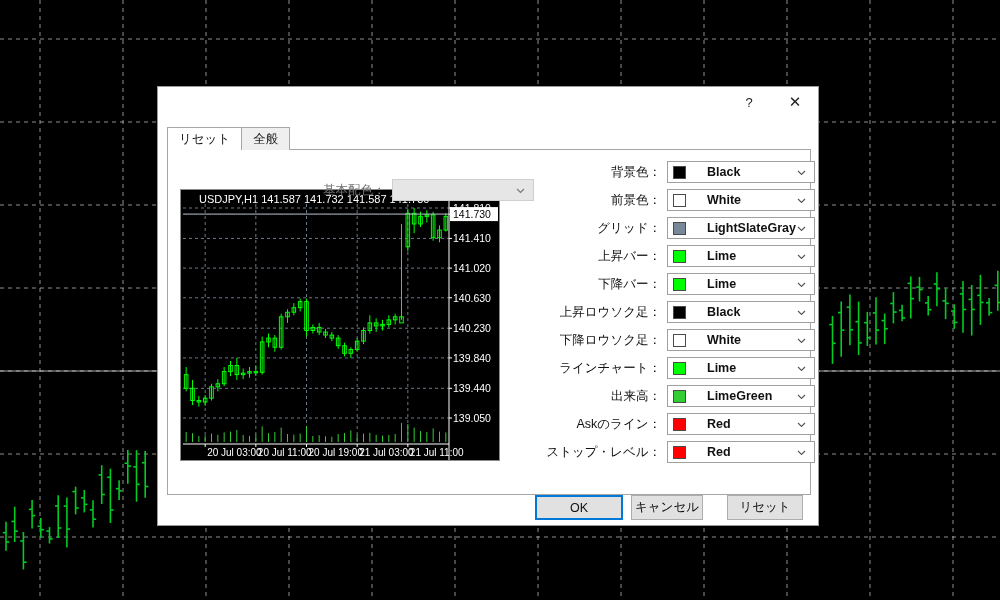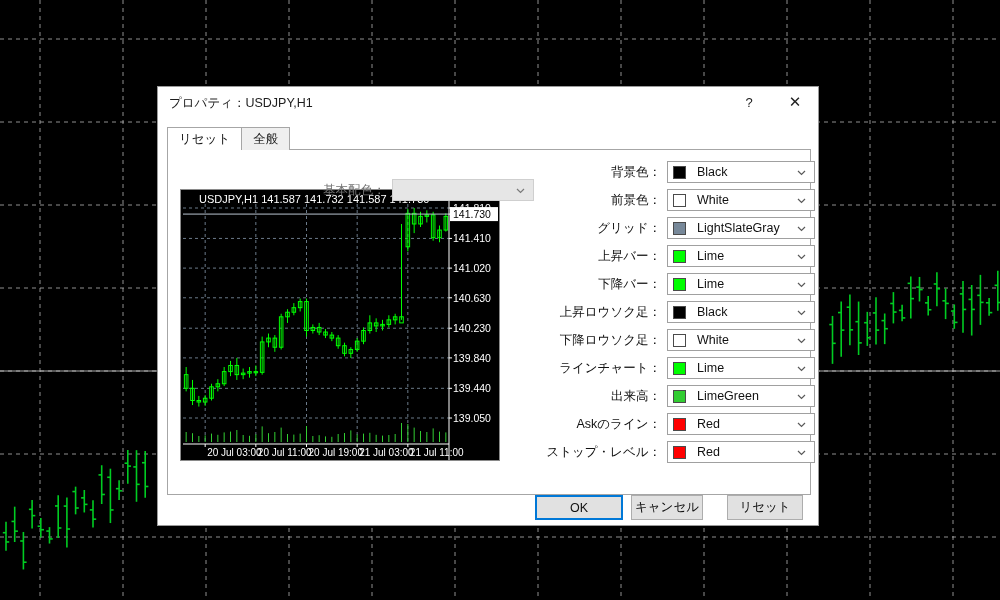--- a/index.html
+++ b/index.html
@@ -155,24 +155,25 @@
     position: relative;
     padding-left: 5px;
     flex: 0 0 auto;
   }
   .swatch {
     width: 13px; height: 13px;
     border: 1px solid #4a4a4a;
     flex: 0 0 auto;
   }
   .cname {
-    margin-left: 11px;
+    margin-left: 21px;
     font-size: 12.5px;
     color: #111;
     white-space: nowrap;
+    font-weight: bold;
   }
   .ccombo .chev { position: absolute; right: 7px; top: 5px; }
 
   
   #footer {
     position: absolute;
     left: 0; top: 408px;
     width: 660px; height: 30px;
   }
   .btn {
@@ -332,21 +333,20 @@
       <line x1="989.0999999999999" y1="312.6080701681233" x2="992.3" y2="312.6080701681233" stroke="#00cc22" stroke-width="1.6"></line>
       <line x1="997.8" y1="270.69127748689004" x2="997.8" y2="310.7199617006609" stroke="#00cc22" stroke-width="1.6"></line>
       <line x1="994.5999999999999" y1="285.3158697261584" x2="997.8" y2="285.3158697261584" stroke="#00cc22" stroke-width="1.6"></line>
       <line x1="997.8" y1="302.5097650719935" x2="1001" y2="302.5097650719935" stroke="#00cc22" stroke-width="1.6"></line>
     </svg>
 </div>
 
 <div id="dialog">
 
   <div id="titlebar">
-    <div id="dlg-title">プロパティ：USDJPY,H1</div>
     <div class="tbtn" id="help-btn">?</div>
     <div class="tbtn" id="close-btn">✕</div>
   </div>
 
   <div id="tabpage"></div>
 
   <div id="tabstrip">
     <div class="tab active">リセット</div>
     <div class="tab">全般</div>
   </div>

